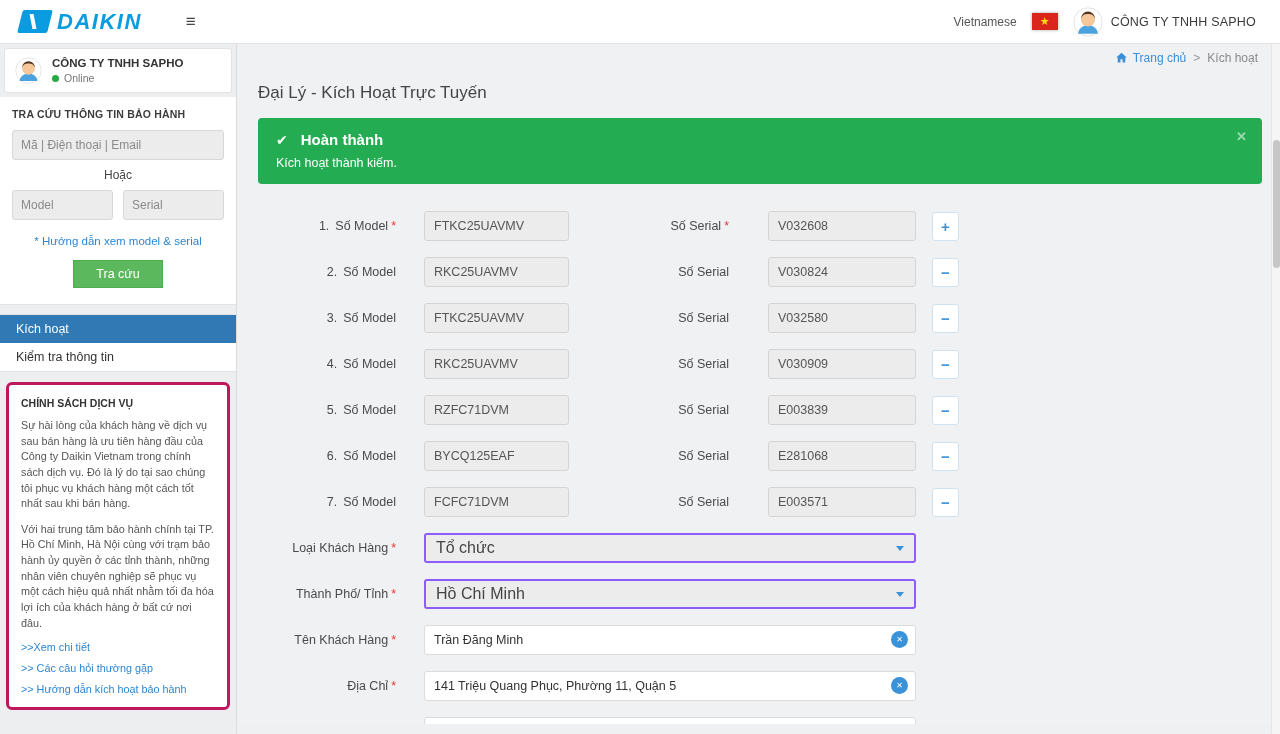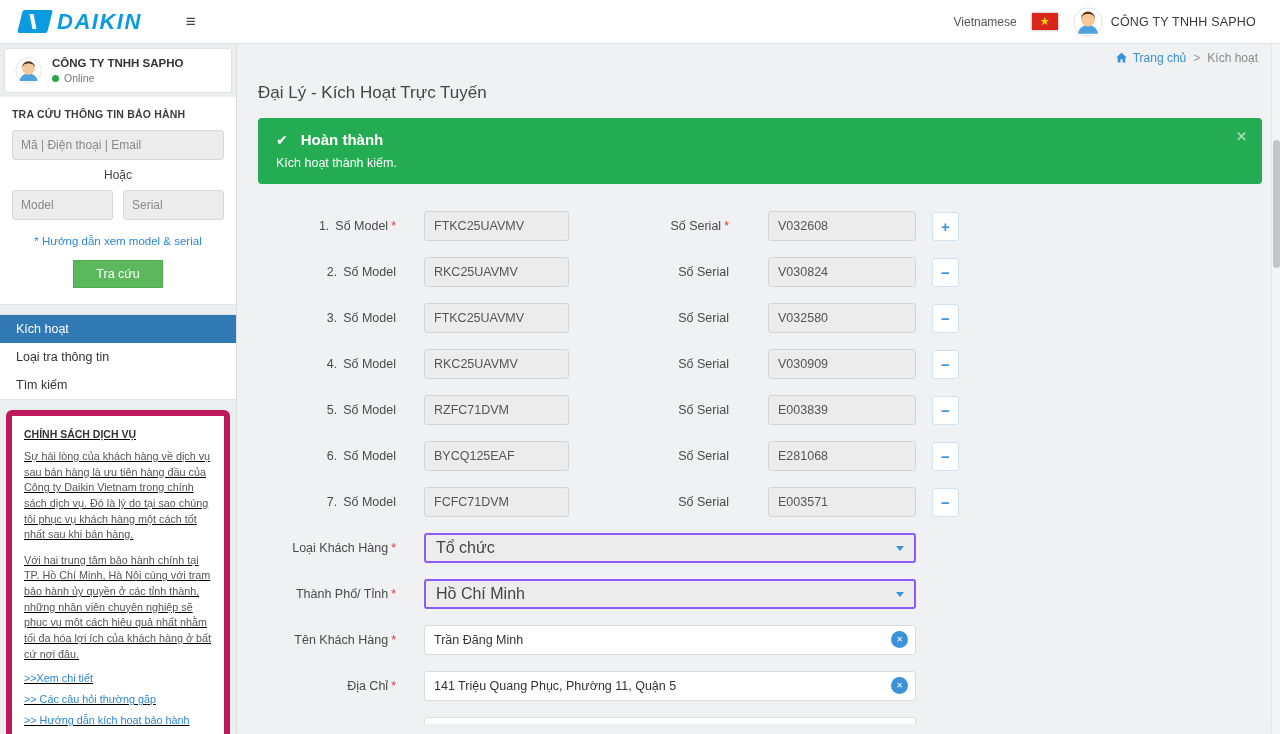--- a/index.html
+++ b/index.html
@@ -44,21 +44,21 @@
   .half-row { display:flex; gap:10px; }
   .half { width:50%; }
   .guide { display:block; text-align:center; margin-top:15px; font-size:11.5px; color:#2e86d1; cursor:pointer; }
   .search-btn { display:block; margin:13px auto 2px; background:var(--button_green,#5cb85c); color:#fff;
     border:1px solid #4cae4c; border-radius:0; font-size:12.5px; padding:6px 22px; cursor:pointer; }
 
   .menu { margin-top:9px; background:#fff; border-top:1px solid #e3e3e3; border-bottom:1px solid #e3e3e3; }
   .menu-item { font-size:12.5px; color:#333; padding:7px 16px; cursor:pointer; }
   .menu-item.active { background:var(--menu_active_blue,#3079b5); color:#fff; }
 
-  .policy { margin:10px 6px; background:#fff; border:6px solid #be185d; border-radius:6px; padding:12px;text-decoration:underline; }
+  .policy { margin:10px 6px; background:#fff; border:3px solid #be185d; border-radius:6px; padding:12px; }
   .policy-title { font-size:10.5px; font-weight:bold; color:#333; margin-bottom:9px; }
   .policy p { font-size:10.8px; color:#555; line-height:1.45; margin-bottom:10px; }
   .policy a { display:block; font-size:10.8px; color:#2e86d1; margin-top:9px; cursor:pointer; }
 
   
   .main { position:absolute; top:34px; left:237px; width:1043px; height:690px; background:#eff1f3;
     overflow:hidden; padding-left:21px; }
   .breadcrumb { position:absolute; top:17px; right:22px; display:flex; align-items:center; gap:7px;
     font-size:12px; }
   .crumb-home { color:#3a8fd9; display:flex; gap:5px; align-items:center; cursor:pointer; }
@@ -153,22 +153,21 @@
     <div class="half-row">
       <input class="s-input half" placeholder="Model" style="">
       <input class="s-input half" placeholder="Serial" style="">
     </div>
     <a class="guide">* Hướng dẫn xem model &amp; serial</a>
     <button class="search-btn">Tra cứu</button>
   </div>
 
   <div class="menu">
     <div class="menu-item active">Kích hoạt</div>
-    <div class="menu-item">Loại tra thông tin</div>
-    <div class="menu-item">Tìm kiếm</div>
+    <div class="menu-item">Kiểm tra thông tin</div>
   </div>
 
   <div class="policy">
     <div class="policy-title">CHÍNH SÁCH DỊCH VỤ</div>
     <p>Sự hài lòng của khách hàng về dịch vụ sau bán hàng là ưu tiên hàng đầu của Công ty Daikin Vietnam trong chính sách dịch vụ. Đó là lý do tại sao chúng tôi phục vụ khách hàng một cách tốt nhất sau khi bán hàng.</p>
     <p>Với hai trung tâm bảo hành chính tại TP. Hồ Chí Minh, Hà Nội cùng với trạm bảo hành ủy quyền ở các tỉnh thành, những nhân viên chuyên nghiệp sẽ phục vụ một cách hiệu quả nhất nhằm tối đa hóa lợi ích của khách hàng ở bất cứ nơi đâu.</p>
     <a>&gt;&gt;Xem chi tiết</a>
     <a>&gt;&gt; Các câu hỏi thường gặp</a>
     <a>&gt;&gt; Hướng dẫn kích hoạt bảo hành</a>
   </div>

